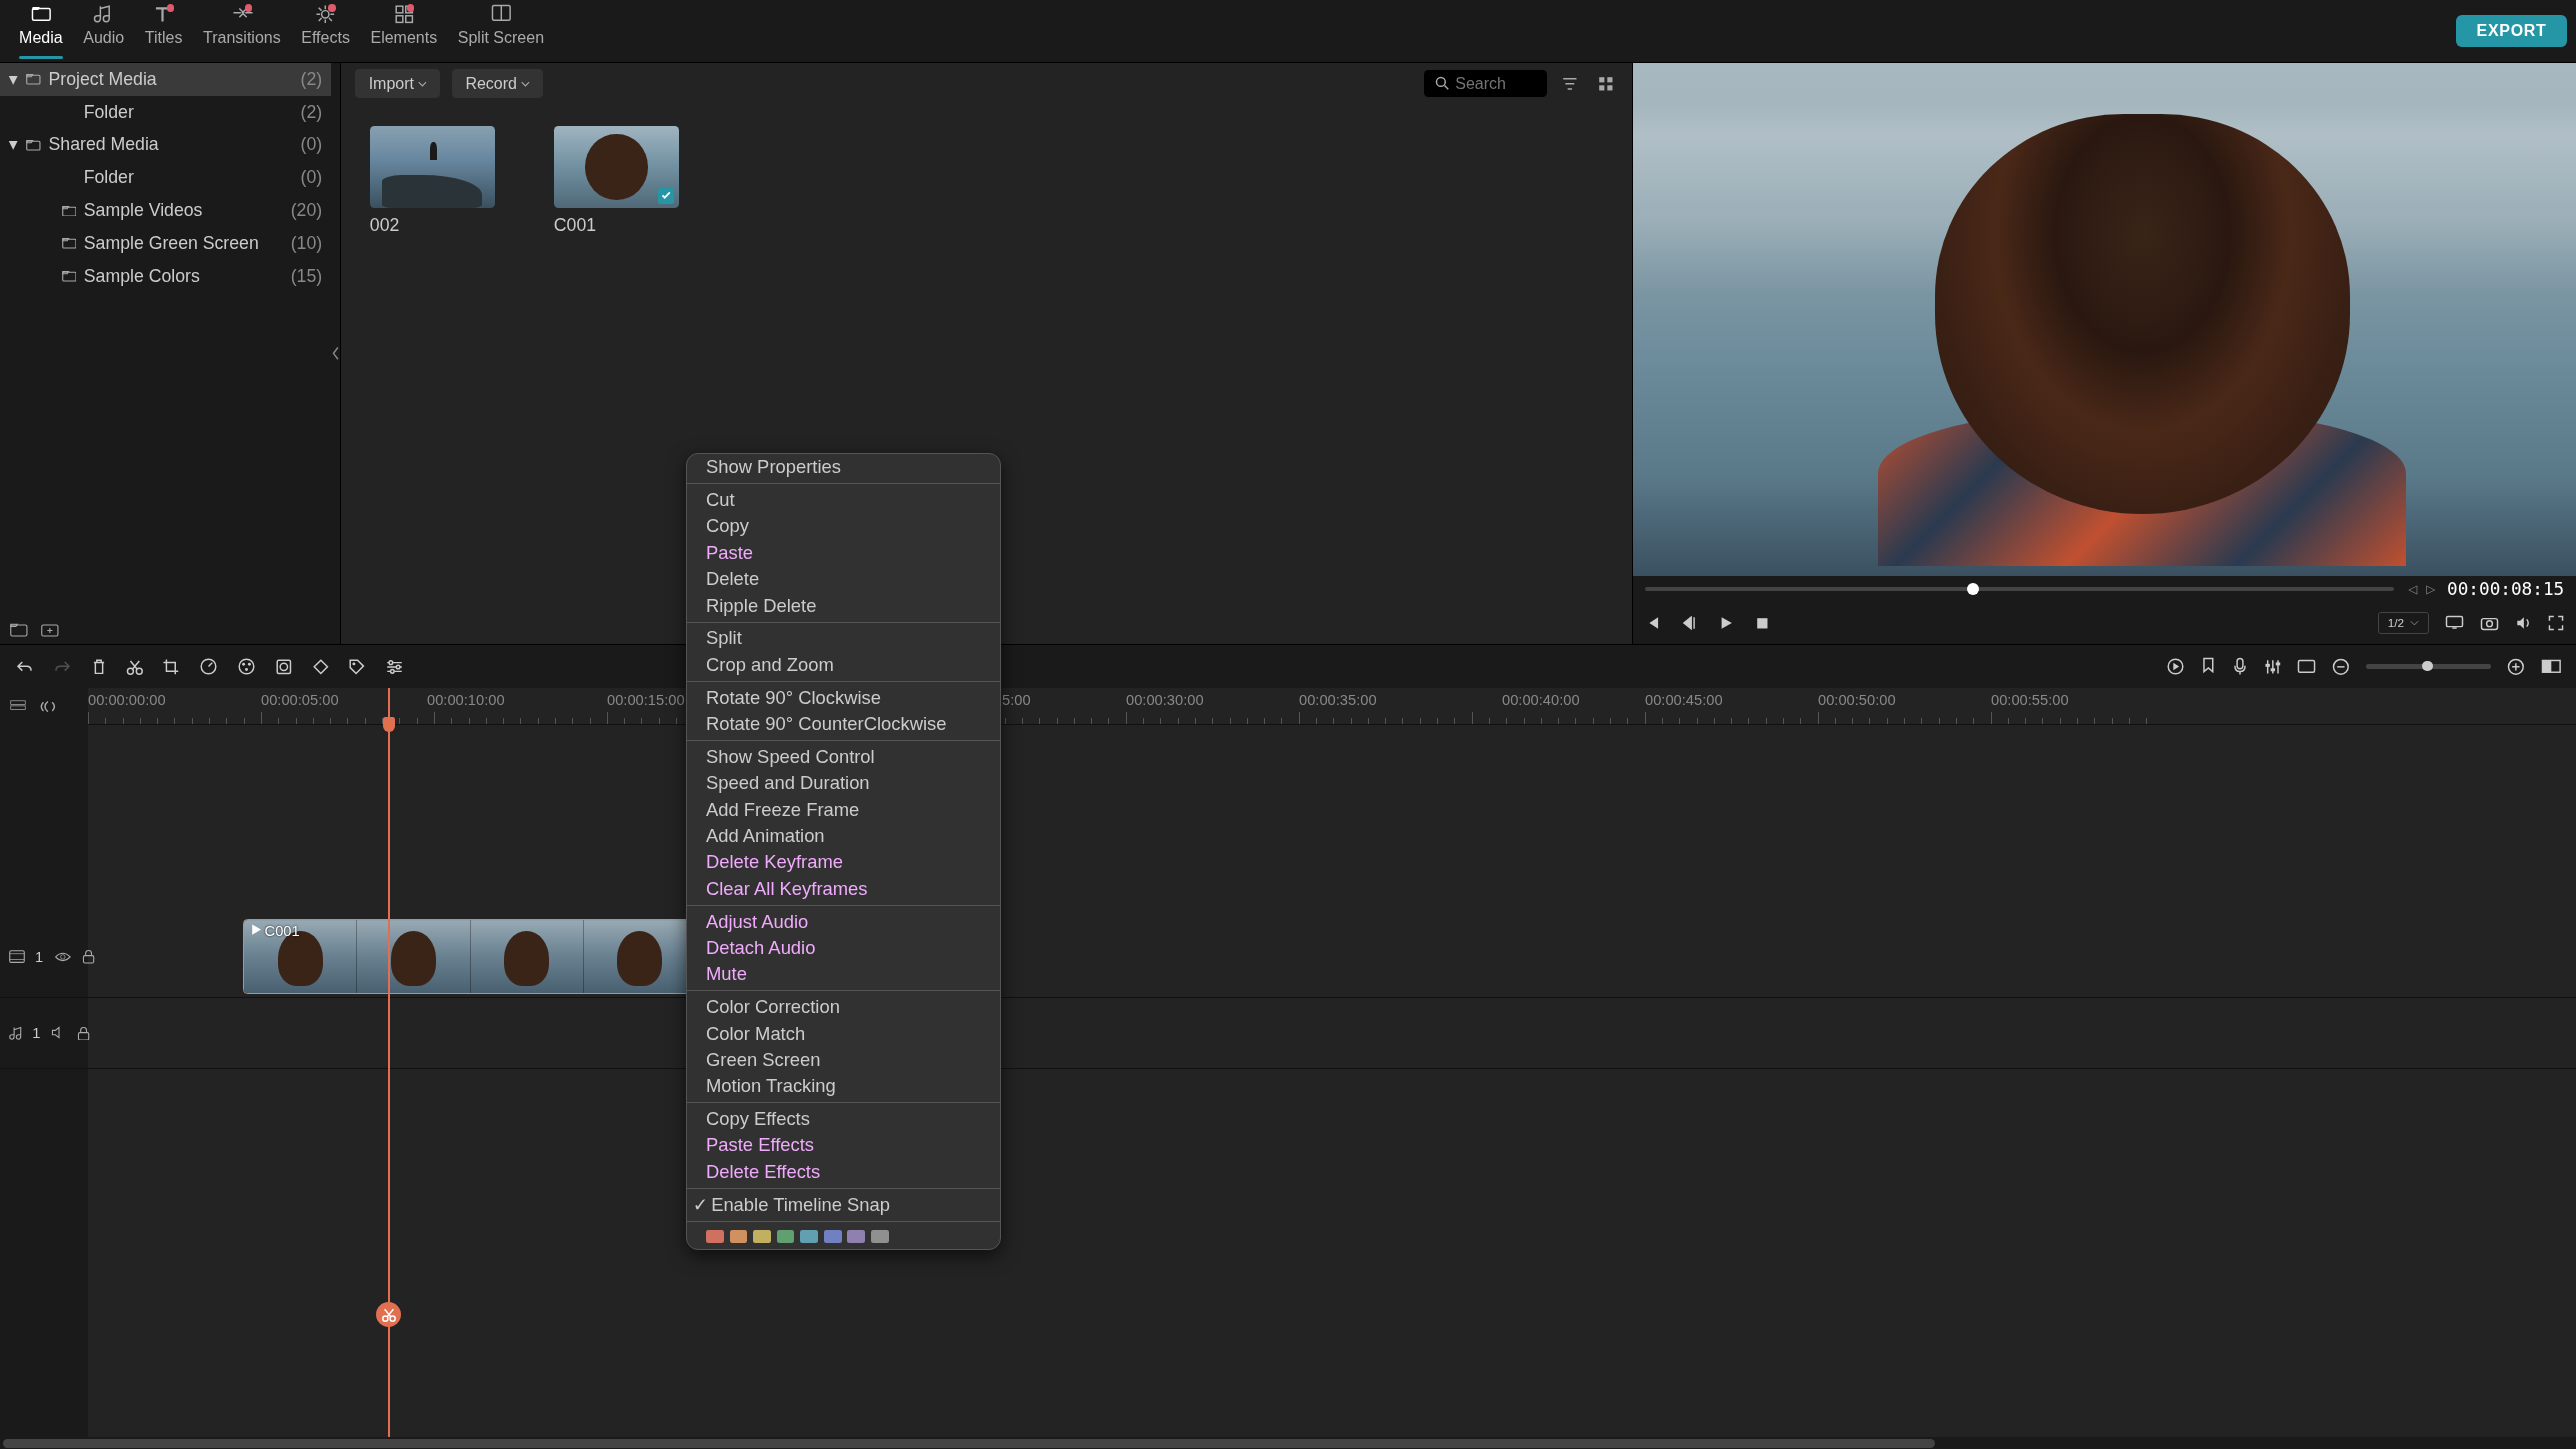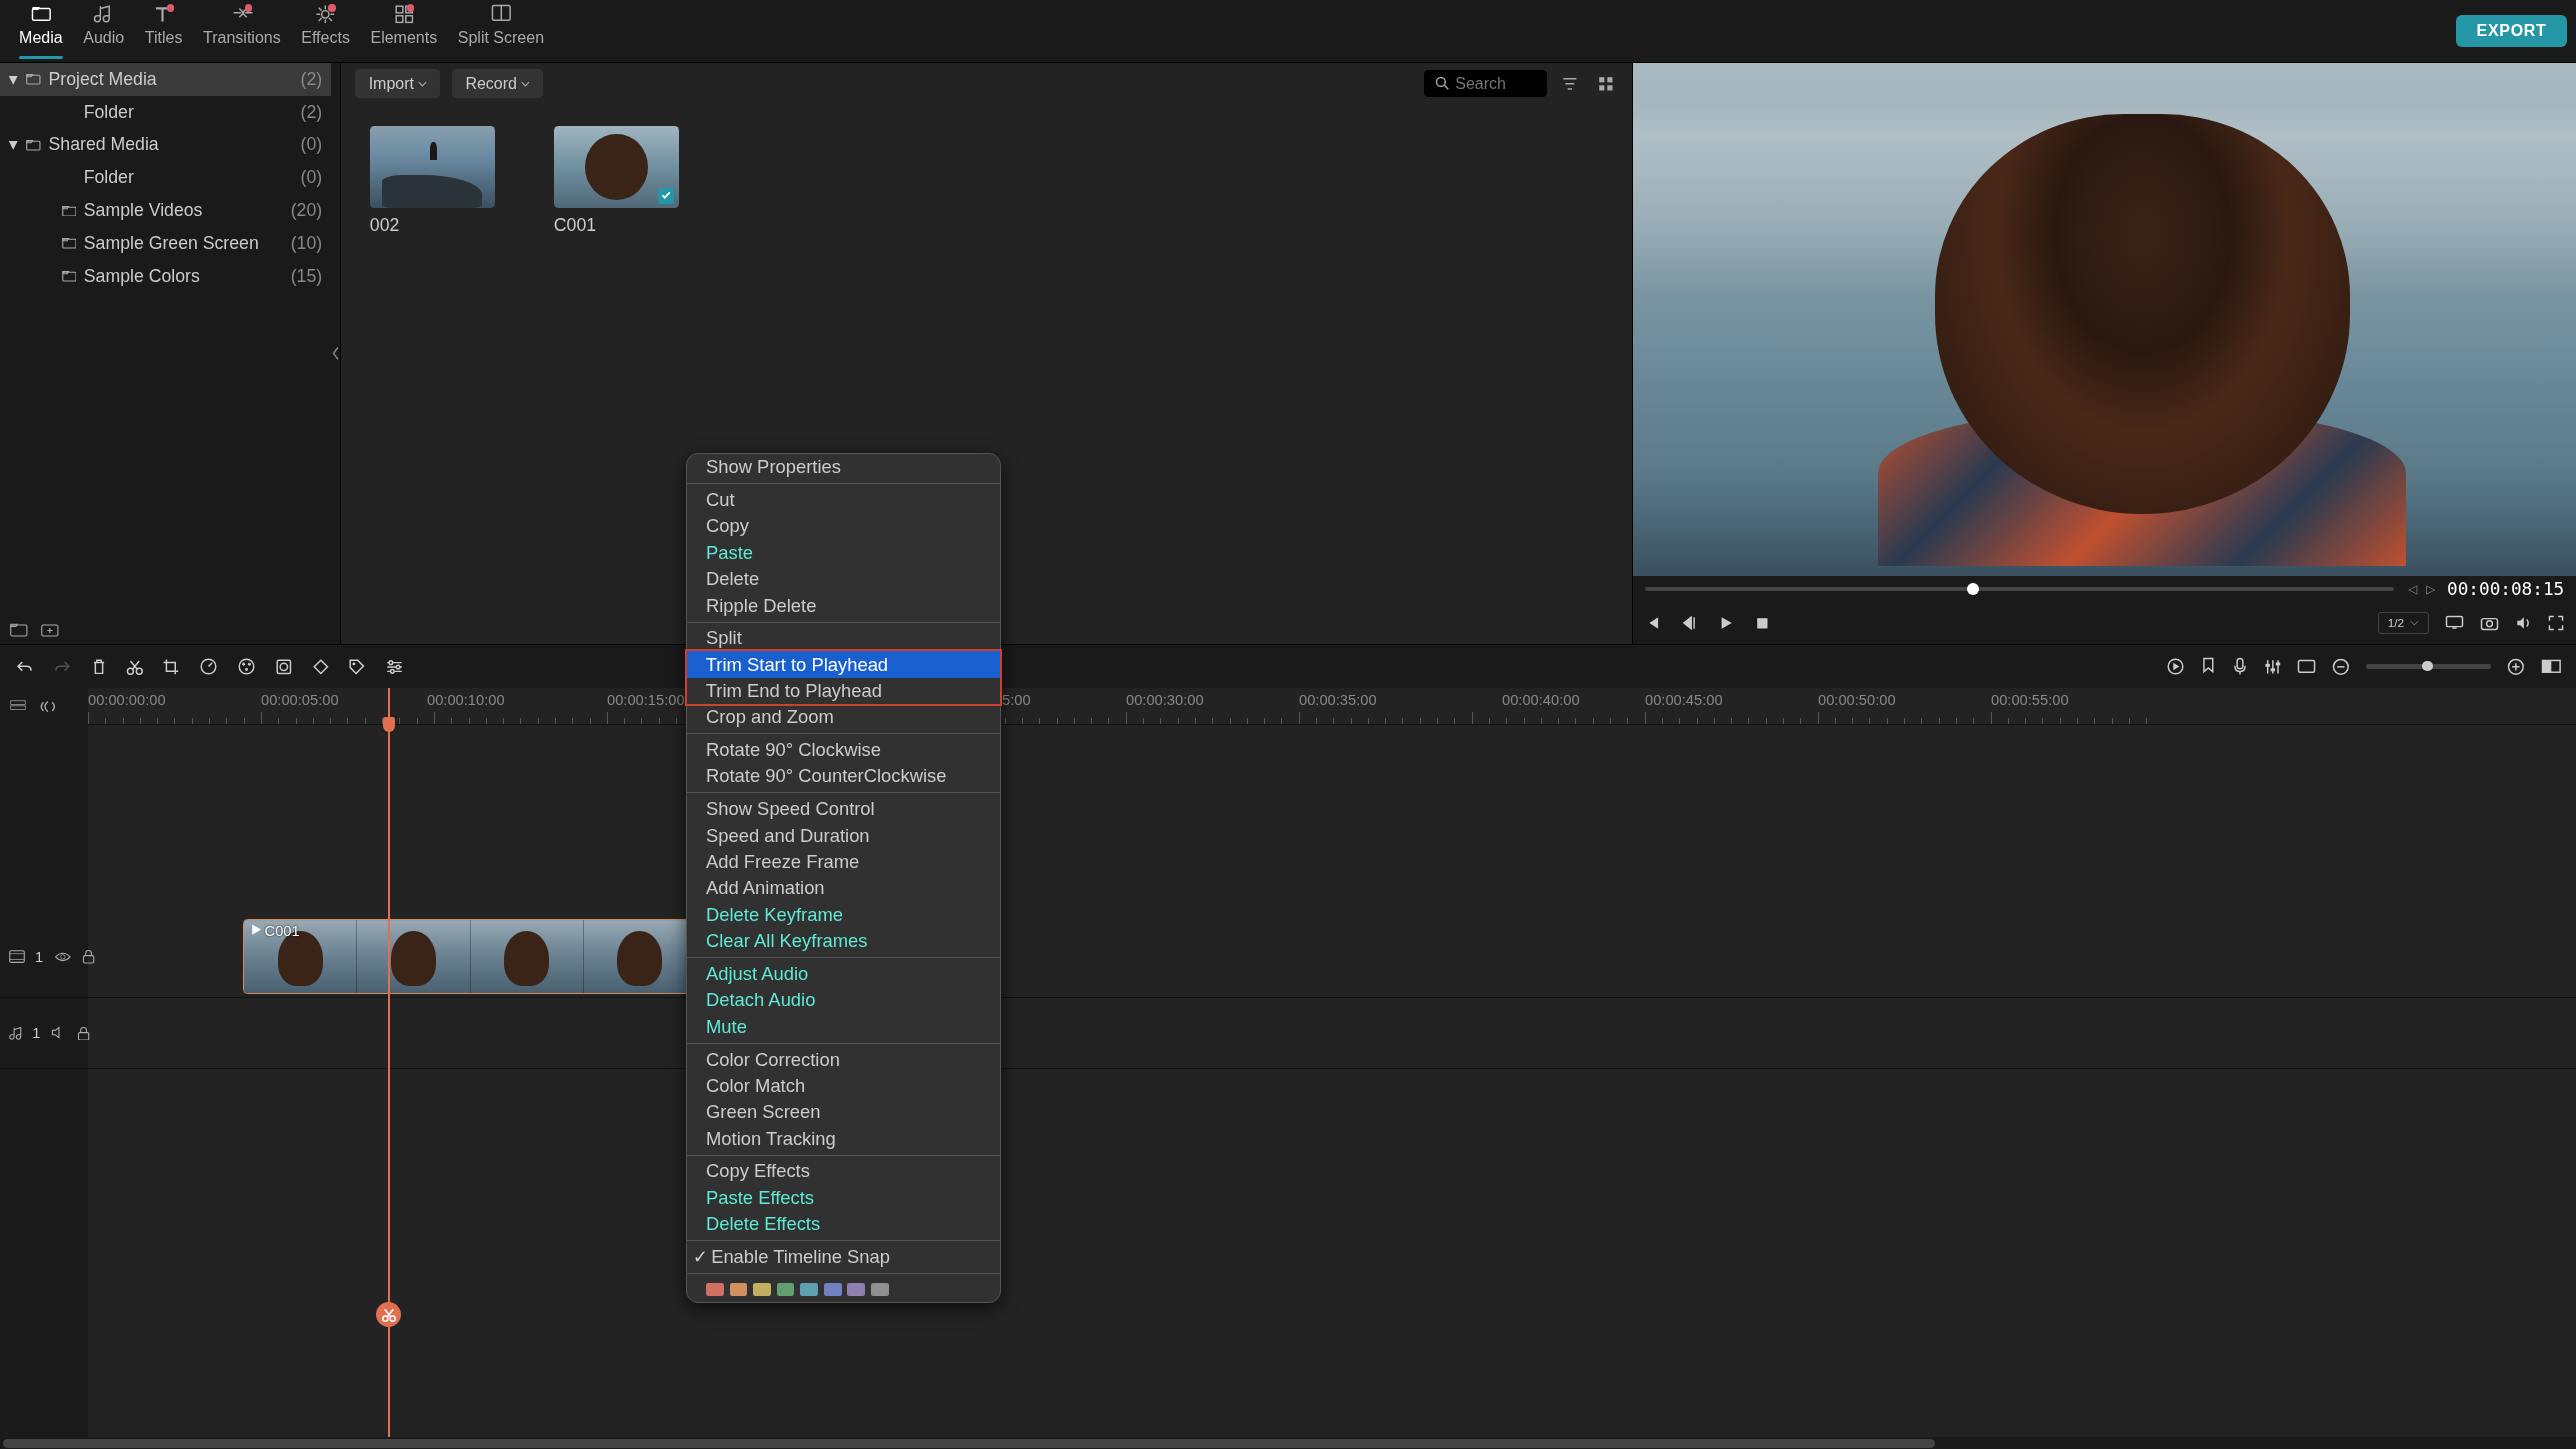--- a/index.html
+++ b/index.html
@@ -79,21 +79,21 @@
 .trackhead.tall { height: 82px; }
 
 .clip { position: absolute; top: 2.9px; bottom: 2.9px; border: 1.5px solid #d88a55; border-radius: 4.4px; overflow: hidden; display: flex; }
 .clip .frame { flex: 1; background-size: cover; background-position: center; border-right: 0.7px solid rgba(0,0,0,0.3); }
 .cliplabel { position: absolute; top: 2.9px; left: 5.9px; color: #fff; font-size: 14.7px; z-index: 2; text-shadow: 0 0 2.2px #000; }
 .clip .playic { position: absolute; top: 2.9px; left: 5.9px; width: 14.7px; height: 14.7px; z-index: 2; }
 
 
 .ctxmenu { position: absolute; left: 686px; top: 453px; width: 315px; background: #313131; border: 0.7px solid #555; border-radius: 12px; z-index: 100; font-size: 18.4px; box-shadow: 0 5.9px 17.7px rgba(0,0,0,0.6); }
 .ctxmenu .mi { padding: 2.2px 19px; cursor: pointer; }
-.ctxmenu .mi.disabled { color: #5eead4; }
+.ctxmenu .mi.disabled { color: #f0abfc; }
 .ctxmenu .mi.hl { background: #1a5fd0; color: #fff; }
 .ctxmenu .sep { height: 0.7px; background: #555; margin: 2.9px 0; }
 .ctxmenu .redbox { border: 2.2px solid #d04030; margin: -2.2px; }
 .ctxmenu .chk::before { content: "✓"; margin-left: -13.2px; margin-right: 2.9px; }
 .ctxmenu .colorrow { display: flex; gap: 5.9px; padding: 5.9px 19px; }
 .ctxmenu .colorrow .sw { width: 17.7px; height: 13.2px; border-radius: 2.2px; }
 
 .hscroll { height: 11.8px; background: #1a1a1a; }
 .hscroll .bar { height: 8.8px; background: #444; border-radius: 4.4px; width: 75%; margin: 1.5px 0 0 2.9px; }
 
@@ -777,24 +777,20 @@
   <div class="ctxmenu" id="ctxmenu">
       <div class="mi">Show Properties</div>
       <div class="sep"></div>
       <div class="mi">Cut</div>
       <div class="mi">Copy</div>
       <div class="mi disabled">Paste</div>
       <div class="mi">Delete</div>
       <div class="mi">Ripple Delete</div>
       <div class="sep"></div>
       <div class="mi">Split</div>
-      <div class="redbox" id="redbox">
-        <div class="mi hl">Trim Start to Playhead</div>
-        <div class="mi">Trim End to Playhead</div>
-      </div>
       <div class="mi">Crop and Zoom</div>
       <div class="sep"></div>
       <div class="mi">Rotate 90° Clockwise</div>
       <div class="mi">Rotate 90° CounterClockwise</div>
       <div class="sep"></div>
       <div class="mi">Show Speed Control</div>
       <div class="mi">Speed and Duration</div>
       <div class="mi">Add Freeze Frame</div>
       <div class="mi">Add Animation</div>
       <div class="mi disabled">Delete Keyframe</div>

